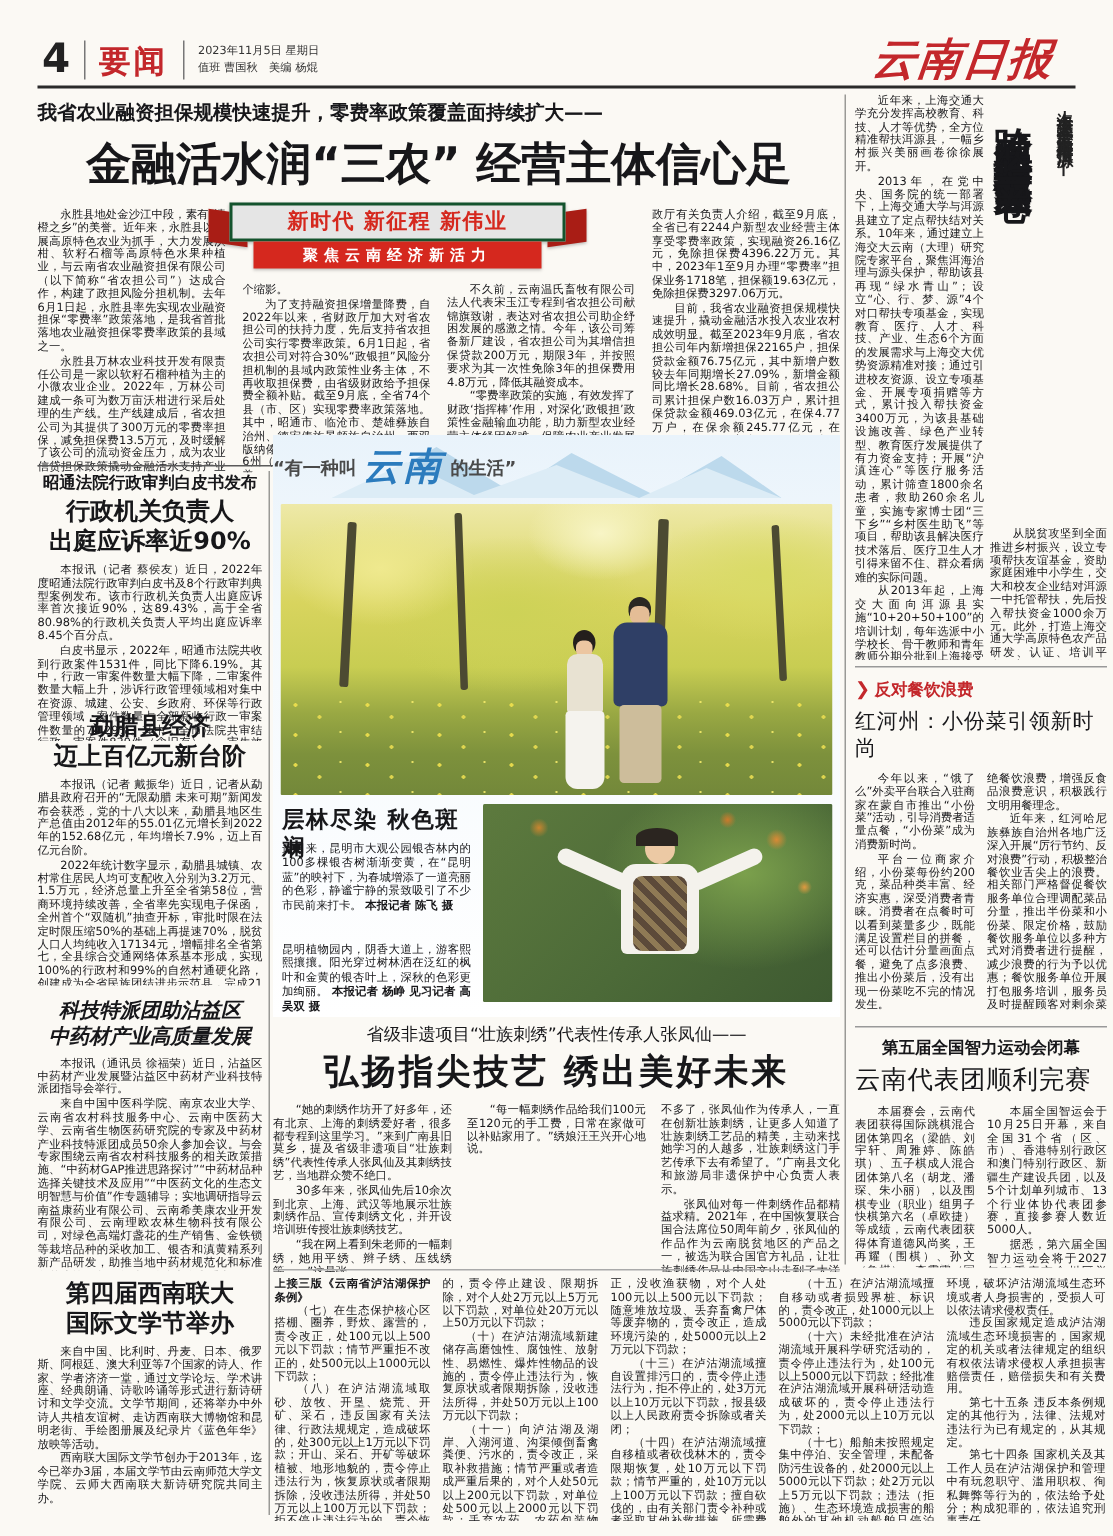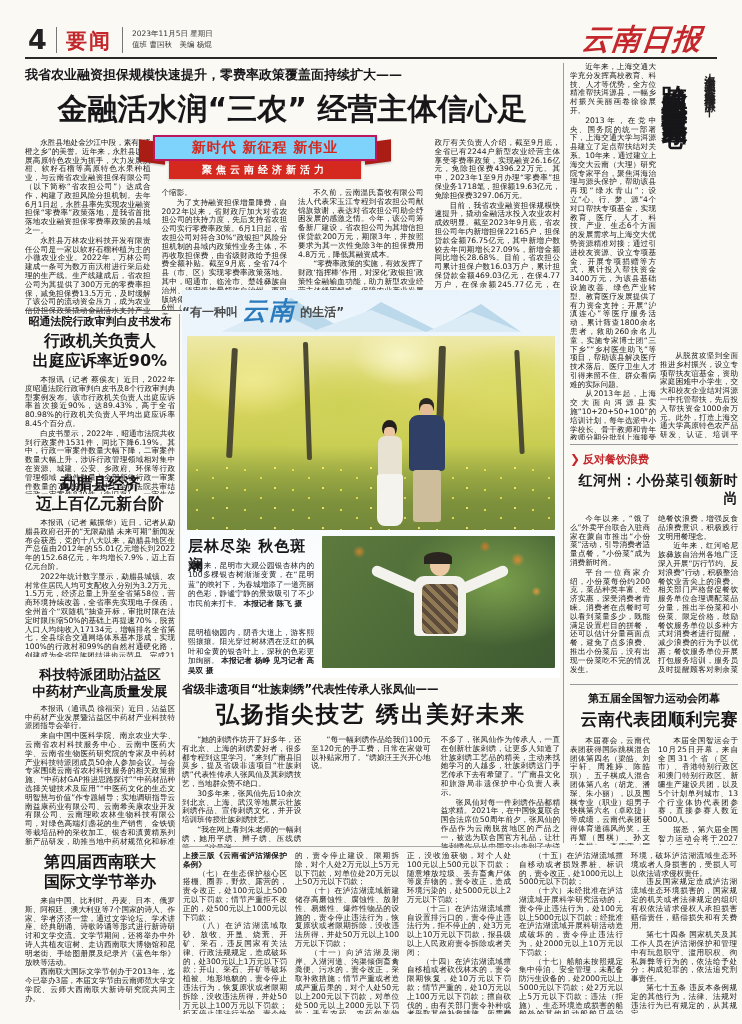--- a/index.html
+++ b/index.html
@@ -19,55 +19,55 @@
   .dateblock{font-size:7.5px;color:#333;line-height:1.5;}
   .masthead{font-size:29px;font-weight:900;color:#c3272b;font-style:italic;
             font-family:"DejaVu Serif","Liberation Serif",serif;transform:skewX(-6deg);letter-spacing:1px;}
   
   .ms-kicker{font-size:13px;font-weight:bold;}
   .ms-head{font-size:30px;font-weight:900;letter-spacing:0px;text-align:center;margin-top:5px;white-space:nowrap;}
   .ms-body{position:relative;margin-top:9px;display:flex;gap:11px;height:176px;}
   .ms-col{flex:1;}
   .spacer48{height:50px;}
   .ribbon{position:absolute;left:128px;top:-4px;width:224px;z-index:4;filter:drop-shadow(0 1px 1px rgba(0,0,0,.25));}
-  .ribbon-top{background:#7dd3fc;border:2px solid #be185d;color:#d5281e;font-weight:900;font-size:14px;
+  .ribbon-top{background:#e5e5e5;border:2px solid #14532d;color:#d5281e;font-weight:900;font-size:14px;
               text-align:center;padding:2px 0;letter-spacing:1px;}
   .ribbon-bot{background:#d5281e;color:#fff;font-weight:bold;font-size:10px;text-align:center;
               padding:2px 0;letter-spacing:4px;width:86%;margin:0 auto;}
   .ribbon-tails:before,.ribbon-tails:after{content:"";position:absolute;top:6px;width:26px;height:22px;background:#a91d15;z-index:-1;}
   .ribbon-tails:before{left:-14px;transform:skewY(8deg);}
   .ribbon-tails:after{right:-14px;transform:skewY(-8deg);}
   
   .la{position:absolute;left:25px;width:150px;}
   .la-kicker{font-size:11px;font-weight:bold;text-align:center;}
   .la-head{font-size:16px;font-weight:900;text-align:center;line-height:1.25;margin:2px 0 5px 0;}
-  .la-head.sm{font-size:13.5px;}
+  .la-head.sm{font-size:13.5px;font-style:italic;}
   
   .vert{writing-mode:vertical-rl;}
   .rs-head{font-size:26px;font-weight:900;letter-spacing:3px;}
   .rs-kicker{font-size:11px;font-weight:bold;letter-spacing:2px;color:#222;}
   
   #feature{left:182px;top:290px;width:378px;height:388px;background:linear-gradient(180deg,#e9f3fb 0%,#f4f9fd 30%,#ffffff 100%);}
   .feat-banner{position:relative;height:42px;text-align:left;}
   .feat-banner svg{position:absolute;left:50%;top:0;transform:translateX(-50%);}
   .fb-text{position:relative;z-index:2;font-size:12px;font-weight:bold;color:#4a4a4a;line-height:42px;}
   .fb-brand{font-size:25px;font-weight:900;color:#2b7bbd;font-style:italic;font-family:"DejaVu Serif",serif;vertical-align:-3px;letter-spacing:2px;}
   .photo{position:absolute;overflow:hidden;border-radius:1px;}
   .cap-title{font-size:15px;font-weight:900;letter-spacing:1px;}
   .caption{font-size:7.6px;line-height:1.25;}
   .cap-byline{font-weight:bold;}
   
-  .emb-kicker{font-size:11.5px;font-weight:bold;text-align:left;}
+  .emb-kicker{font-size:11.5px;font-weight:normal;text-align:center;}
   .emb-head{font-size:23px;font-weight:900;text-align:center;letter-spacing:2px;margin:2px 0 6px 0;}
   .emb-cols{display:flex;gap:10px;height:112px;}
   .emb-col{flex:1;}
   
   .hh-tag{color:#c3272b;font-weight:bold;font-size:11px;}
   .hh-tag .arrow{font-size:12px;margin-right:3px;}
-  .rc-head{font-size:14px;font-weight:700;text-align:right;letter-spacing:0.5px;}
+  .rc-head{font-size:14px;font-weight:400;text-align:left;letter-spacing:0.5px;}
   .rc-cols{display:flex;gap:8px;}
   .rc-col{flex:1;}
   .g-kicker{font-size:11px;font-weight:bold;text-align:center;}
   
   .reg-col{position:absolute;width:104px;top:852px;height:162px;}
   .reg-col p{margin:0;text-indent:2em;}
   .reg-src{font-weight:bold;text-indent:0 !important;}
   
   .trunk{position:absolute;background:#4c4a32;border-radius:2px;}
   .fig{position:absolute;}
@@ -328,18 +328,18 @@
   </div>
   <div class="reg-col bodytxt just" style="left:519px;">
     <p>（十五）在泸沽湖流域擅自移动或者损毁界桩、标识的，责令改正，处1000元以上5000元以下罚款；</p>
     <p>（十六）未经批准在泸沽湖流域开展科学研究活动的，责令停止违法行为，处100元以上5000元以下罚款；经批准在泸沽湖流域开展科研活动造成破坏的，责令停止违法行为，处2000元以上10万元以下罚款；</p>
     <p>（十七）船舶未按照规定集中停泊、安全管理，未配备防污生设备的，处2000元以上5000元以下罚款；处2万元以上5万元以下罚款；违法（拒施）、生态环境造成损害的船舶外的其他机动船舶只停泊的，船舶负责人以及有关责任人处500元以上1000元以下罚款。</p>
 
   </div>
   <div class="reg-col bodytxt just" style="left:631px;width:106px;">
     <p style="text-indent:0">环境，破坏泸沽湖流域生态环境或者人身损害的，受损人可以依法请求侵权责任。</p>
     <p>违反国家规定造成泸沽湖流域生态环境损害的，国家规定的机关或者法律规定的组织有权依法请求侵权人承担损害赔偿责任，赔偿损失和有关费用。</p>
+    <p>第七十五条 违反本条例规定的其他行为，法律、法规对违法行为已有规定的，从其规定。</p>
     <p>第七十四条 国家机关及其工作人员在泸沽湖保护和管理中有玩忽职守、滥用职权、徇私舞弊等行为的，依法给予处分；构成犯罪的，依法追究刑事责任。</p>
-    <p>第七十五条 违反本条例规定的其他行为，法律、法规对违法行为已有规定的，从其规定。</p>
 
   </div>
 
 </div>
 
 </body></html>

